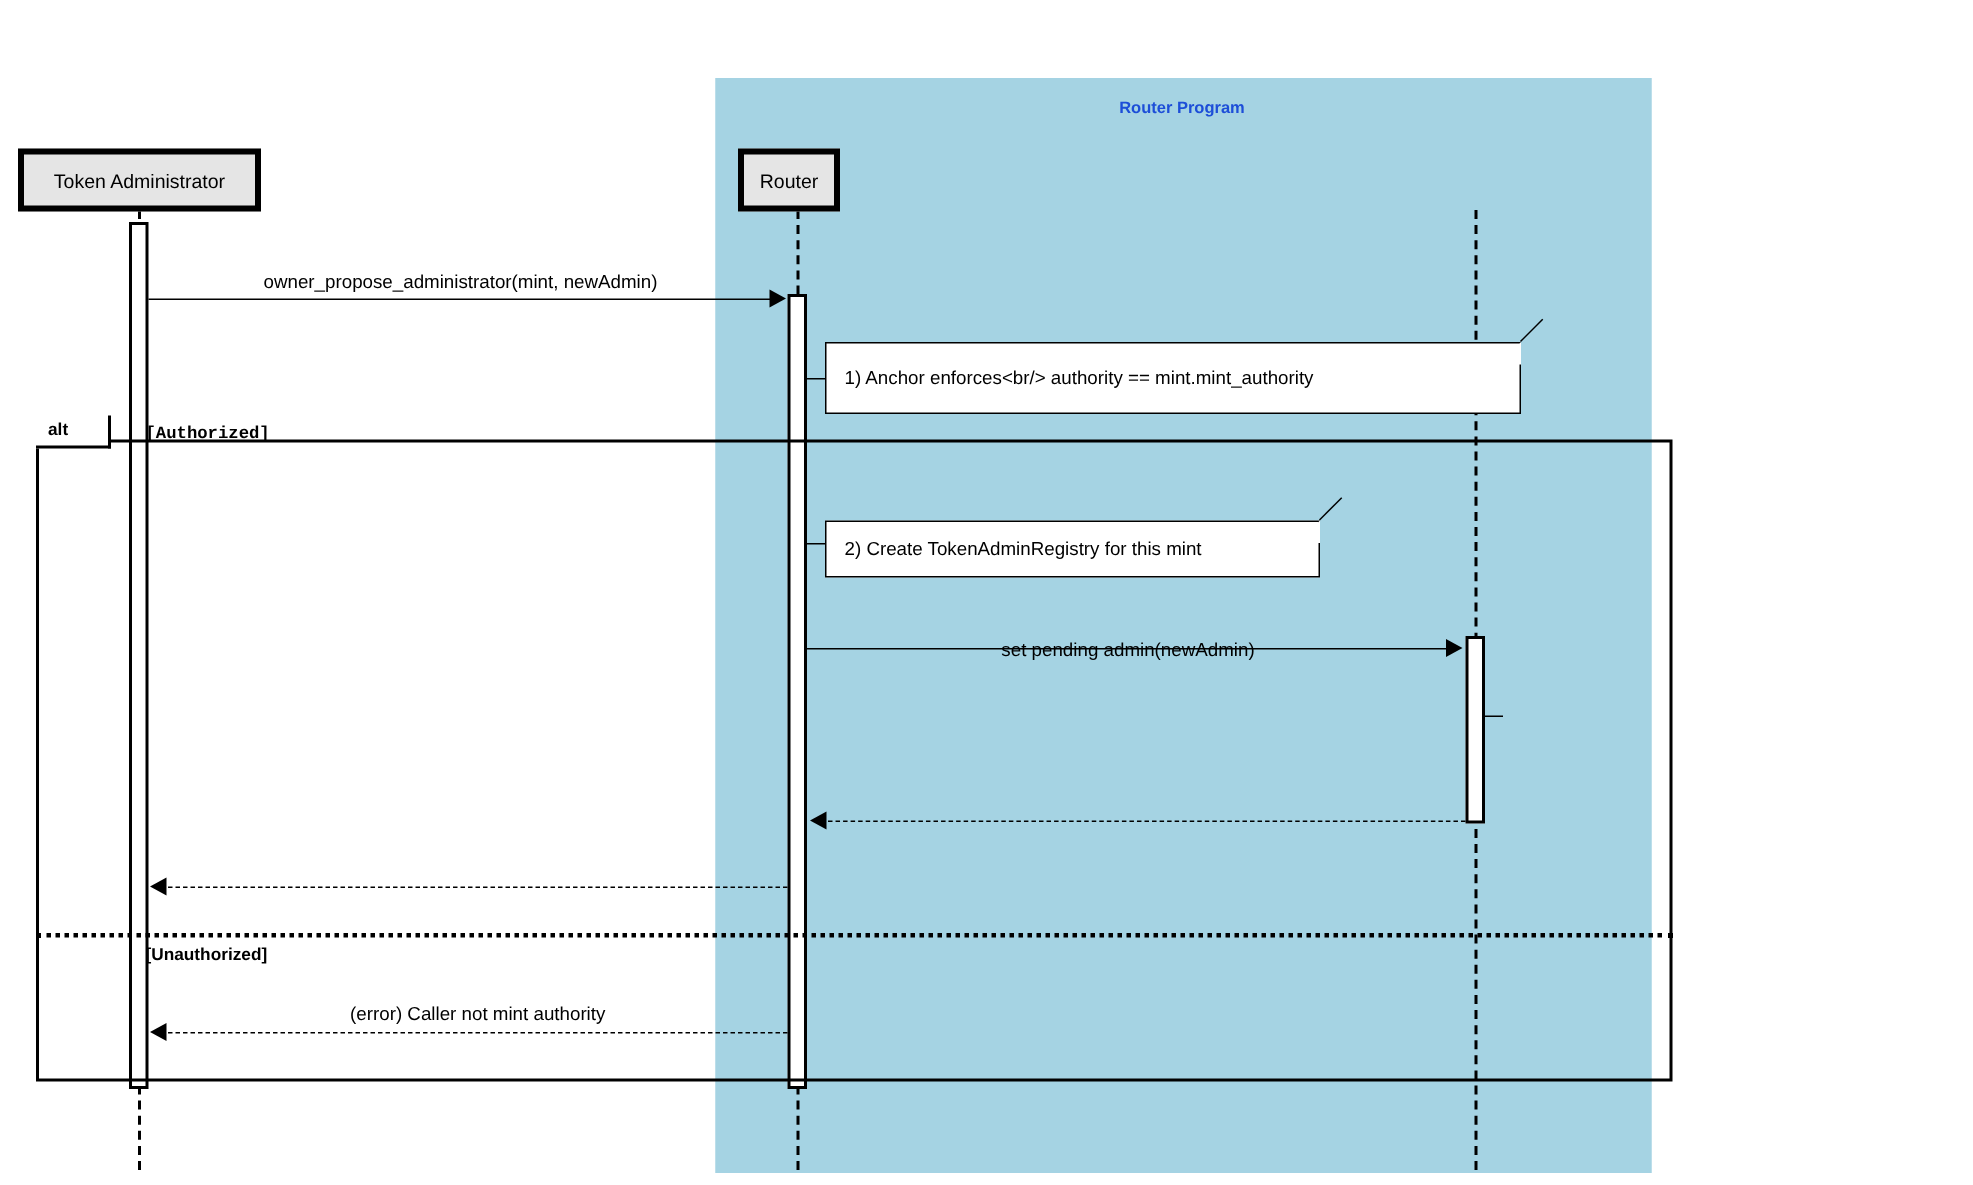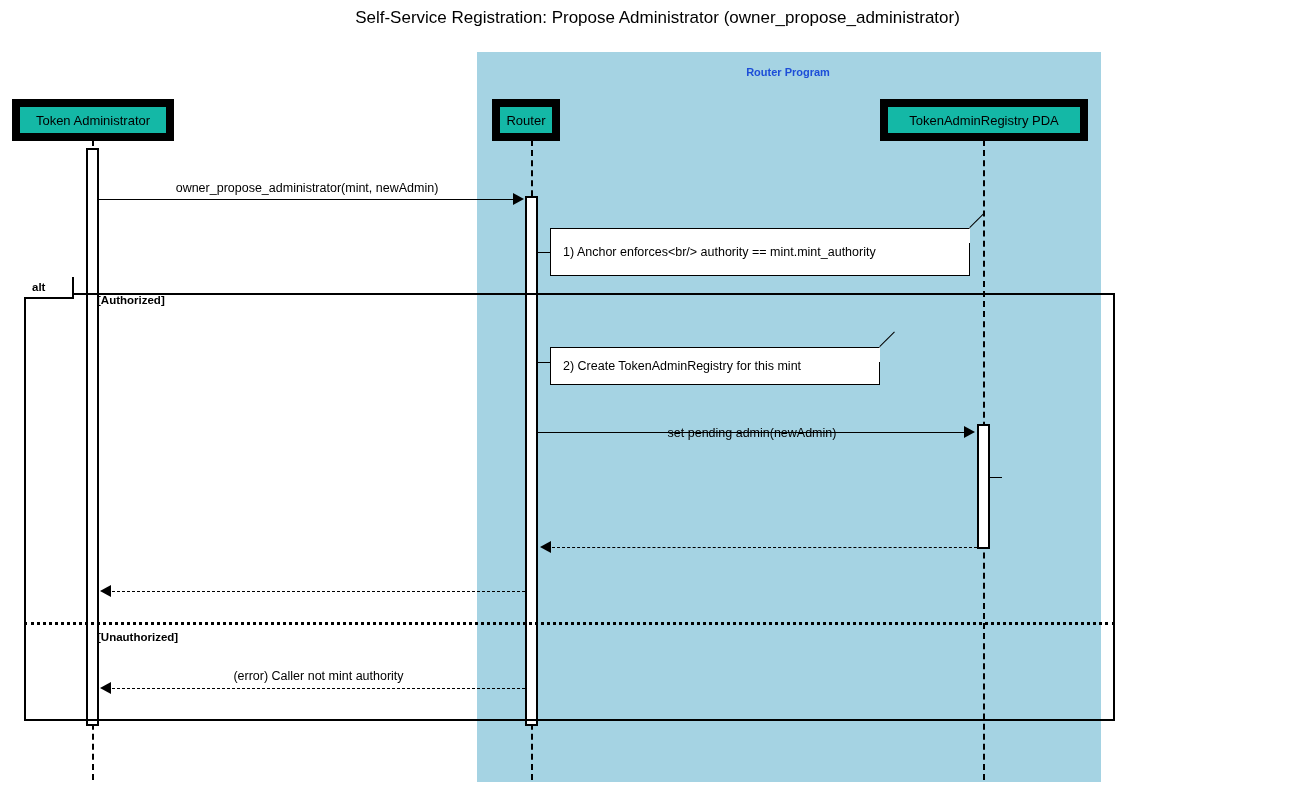--- a/index.html
+++ b/index.html
@@ -35,22 +35,22 @@
   .group-title {
     position: absolute;
     text-align: center;
     font-size: 11px;
     font-weight: bold;
     color: #1d4ed8;
   }
   
   .participant {
     position: absolute;
-    background: #14b8a6;
-    border: 8px solid #000000;
+    background: #e5e5e5;
+    border: 4px solid #000000;
     box-sizing: border-box;
     display: flex;
     align-items: center;
     justify-content: center;
     font-size: 13px;
     color: #000;
   }
   
   .lifeline {
     position: absolute;
@@ -163,59 +163,55 @@
     position: absolute;
     height: 0;
     border-top: 3px dotted #000;
   }
 </style>
 </head>
 <body>
 
 <div id="canvas">
 
-  <div class="title">Self-Service Registration: Propose Administrator (owner_propose_administrator)</div>
 
   <div class="group-box" style="left:477px; top:52px; width:622px; height:728px;"></div>
   <div class="group-title" style="left:477px; top:66px; width:622px;">Router Program</div>
 
   <div class="lifeline" style="left:92px; top:140px; height:640px;"></div>
   <div class="lifeline" style="left:531px; top:140px; height:640px;"></div>
   <div class="lifeline" style="left:983px; top:140px; height:640px;"></div>
 
   <div class="participant" style="left:12px; top:99px; width:162px; height:42px;">
     <span>Token Administrator</span>
   </div>
   <div class="participant" style="left:492px; top:99px; width:68px; height:42px;text-align:center;">
     <span>Router</span>
   </div>
-  <div class="participant" style="left:880px; top:99px; width:208px; height:42px;">
-    <span>TokenAdminRegistry PDA</span>
-  </div>
 
   <div class="activation" style="left:86px; top:148px; width:13px; height:578px;"></div>
   <div class="activation" style="left:525px; top:196px; width:13px; height:530px;"></div>
   <div class="activation" style="left:977px; top:424px; width:13px; height:125px;"></div>
 
   <div class="arrow-line" style="left:99px; top:199px; width:416px;"></div>
   <div class="arrow-head-r" style="left:513px; top:193px;"></div>
   <div class="msg-label" style="left:99px; top:181px; width:416px;">owner_propose_administrator(mint, newAdmin)</div>
 
   <div class="note-conn" style="left:538px; top:252px; width:12px;"></div>
-  <div class="note" style="left:550px; top:228px; width:420px; height:48px;">
+  <div class="note" style="left:550px; top:228px; width:464px; height:48px;">
     <span>1) Anchor enforces&lt;br/&gt; authority == mint.mint_authority</span>
     <span class="note-fold"></span>
     <span class="note-fold-line"></span>
   </div>
 
   <div class="frag" style="left:24px; top:293px; width:1091px; height:428px;"></div>
   <div class="frag-tab" style="left:24px; top:277px; width:50px; height:22px;align-items:center;">
     <span>alt</span>
   </div>
-  <div class="frag-guard" style="left:97px; top:294px;">[Authorized]</div>
+  <div class="frag-guard" style="left:97px; top:283px;font-family:Liberation Mono, monospace;">[Authorized]</div>
   <div class="frag-divider" style="left:24px; top:622px; width:1091px;"></div>
   <div class="frag-guard" style="left:97px; top:631px;">[Unauthorized]</div>
 
   <div class="note-conn" style="left:538px; top:362px; width:12px;"></div>
   <div class="note" style="left:550px; top:347px; width:330px; height:38px;">
     <span>2) Create TokenAdminRegistry for this mint</span>
     <span class="note-fold"></span>
     <span class="note-fold-line"></span>
   </div>
 

